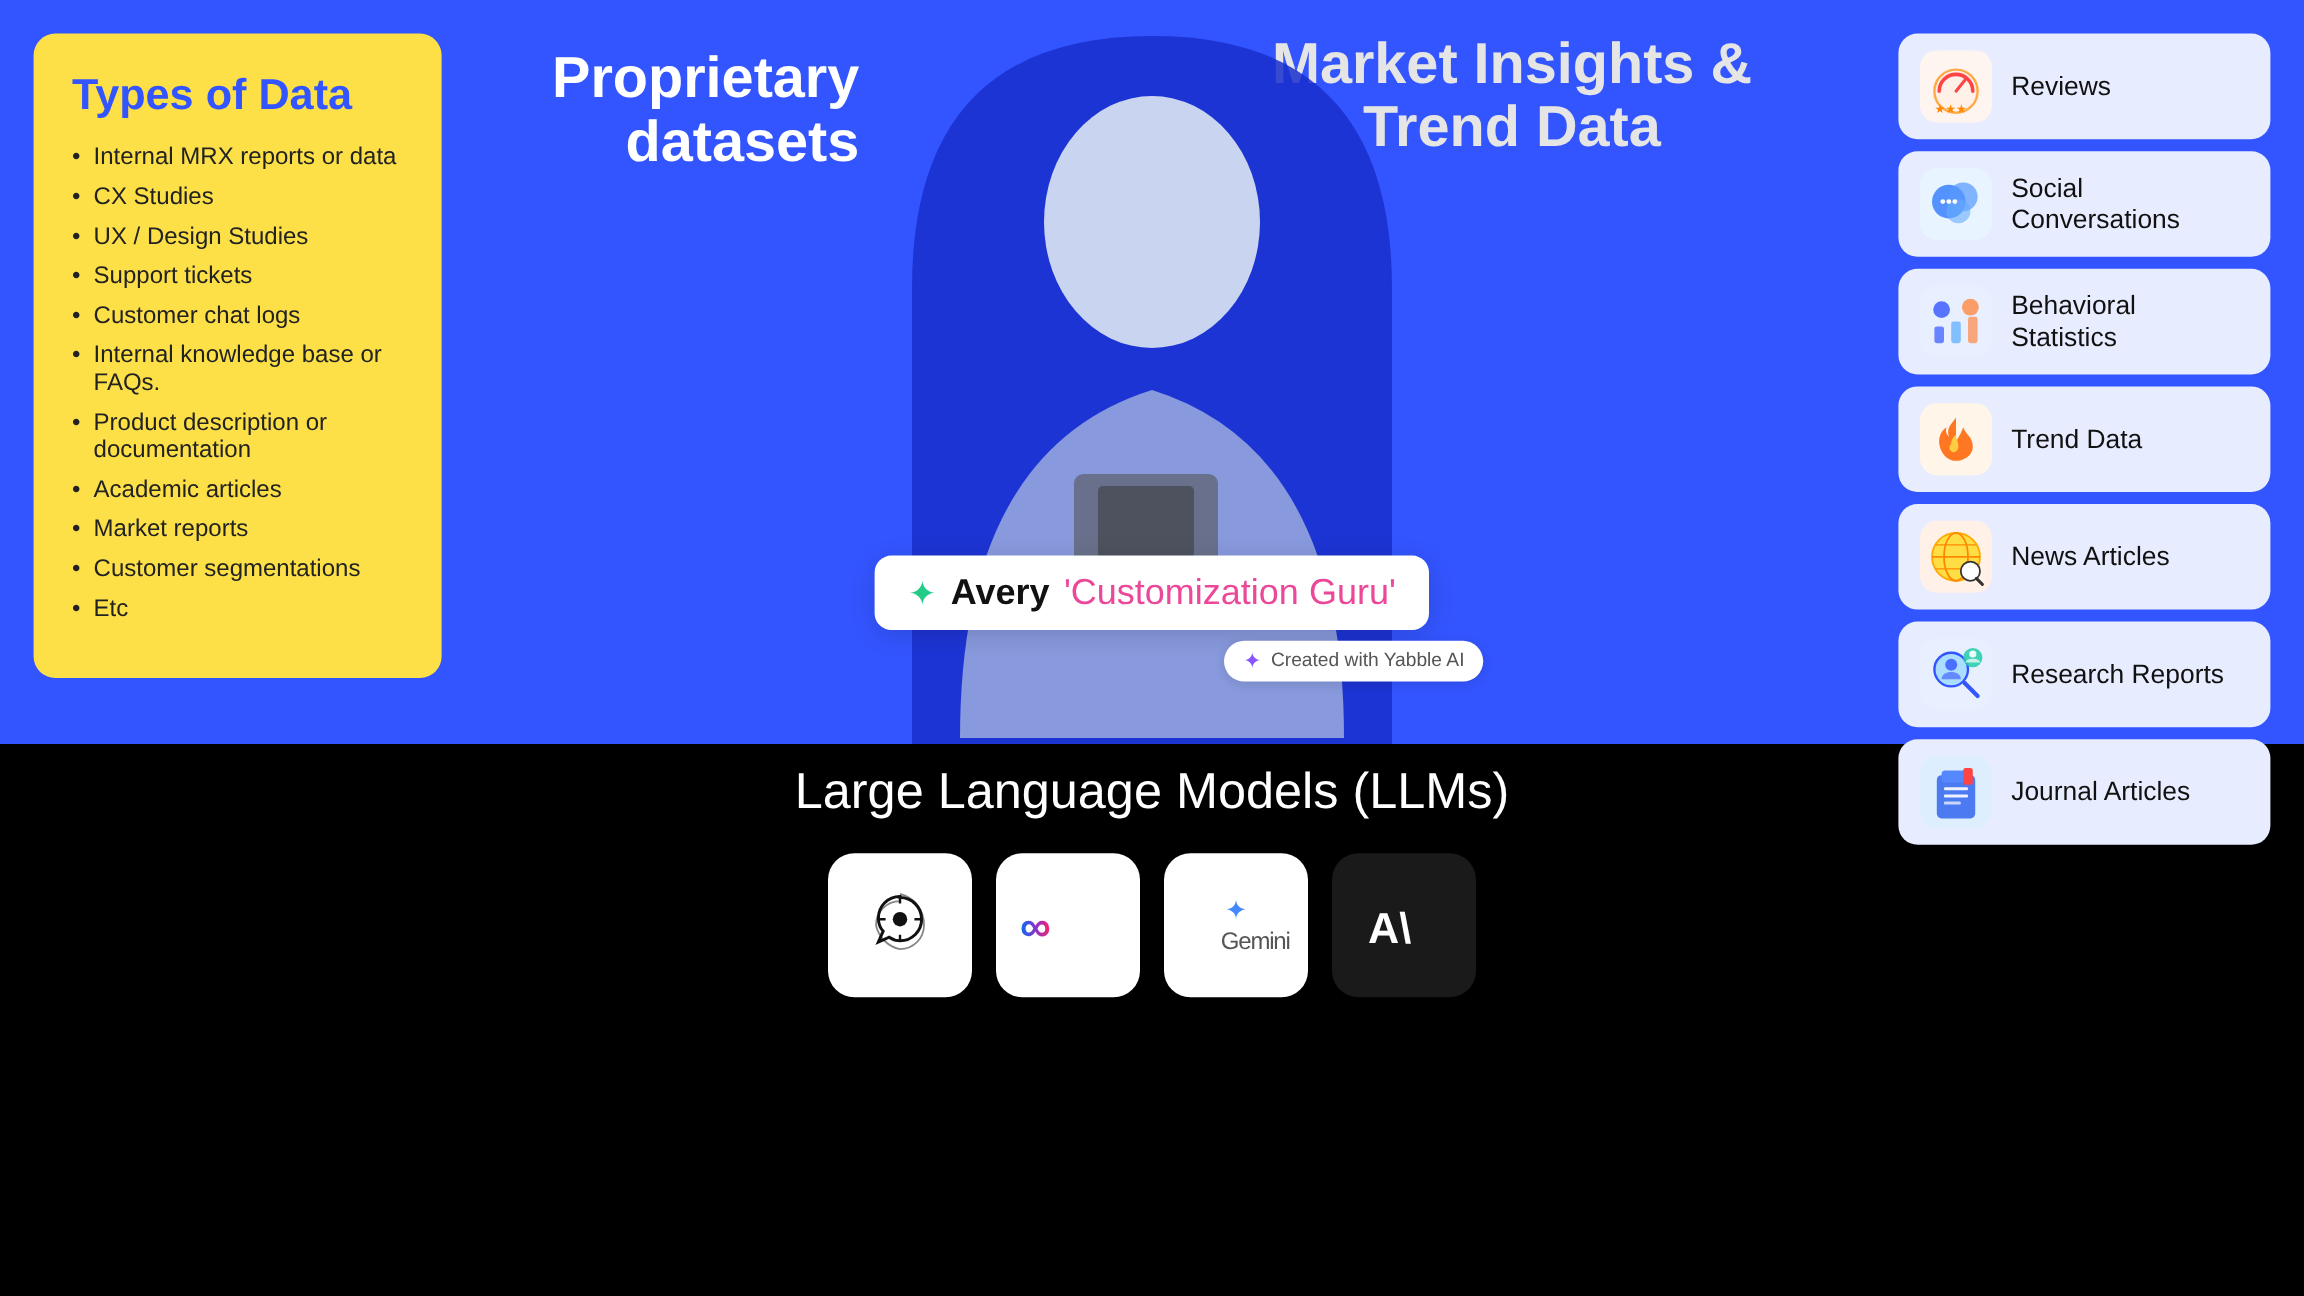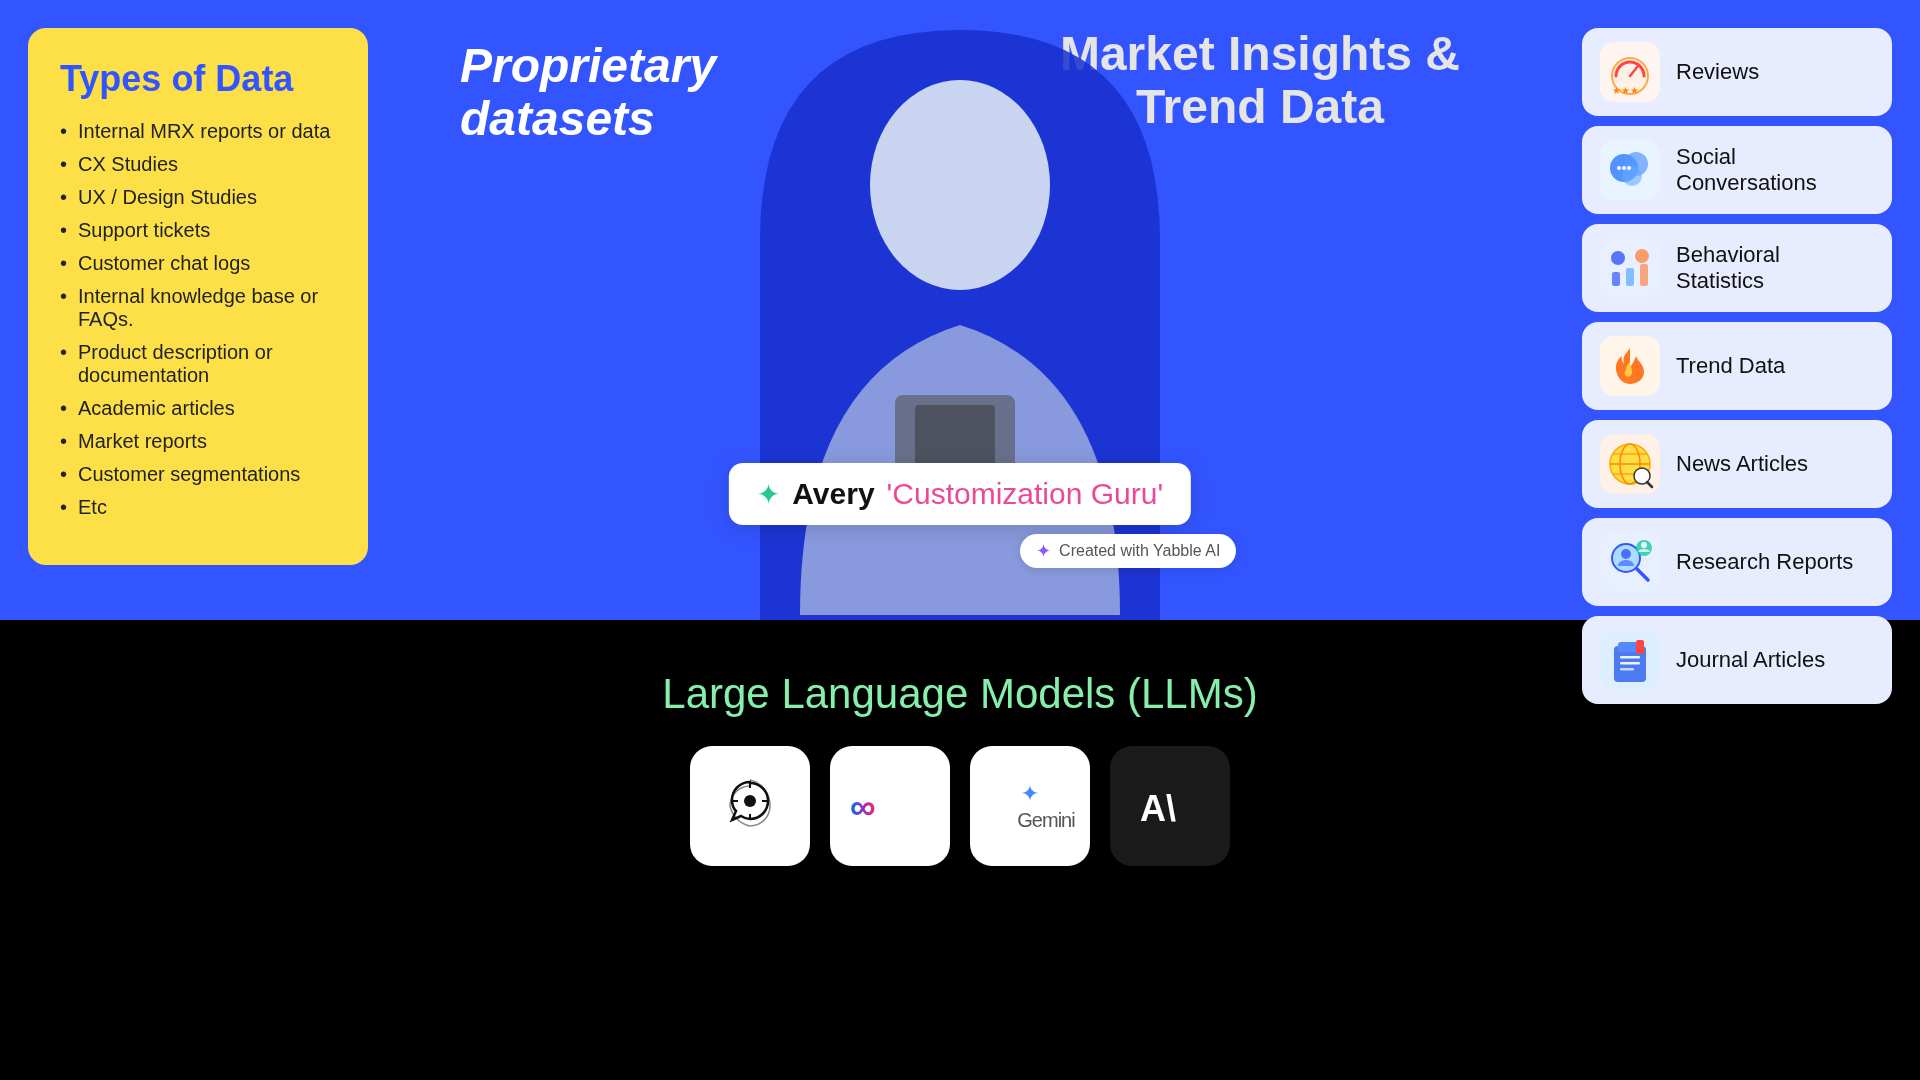--- a/index.html
+++ b/index.html
@@ -70,23 +70,22 @@
       height: 620px;
     }
 
     .proprietary-label {
       position: absolute;
       top: 40px;
       left: 60px;
       font-size: 48px;
       font-weight: 700;
       color: #fff;
-      text-align: left;
+      text-align: right;
       line-height: 1.1;
-      font-style: italic;
     }
 
     .market-label {
       position: absolute;
       top: 28px;
       right: 60px;
       font-size: 48px;
       font-weight: 700;
       color: #e5e5e5;
       text-align: center;
@@ -152,23 +151,22 @@
       top: 635px;
       left: 400px;
       width: 1120px;
       display: flex;
       flex-direction: column;
       align-items: center;
       gap: 28px;
     }
     .llm-title {
       font-size: 42px;
-      color: #86efac;
+      color: #ffffff;
       font-weight: 400;
-      margin-top: 35px;
     }
     .llm-logos {
       display: flex;
       gap: 20px;
       align-items: center;
     }
     .llm-logo {
       width: 120px;
       height: 120px;
       background: #fff;

